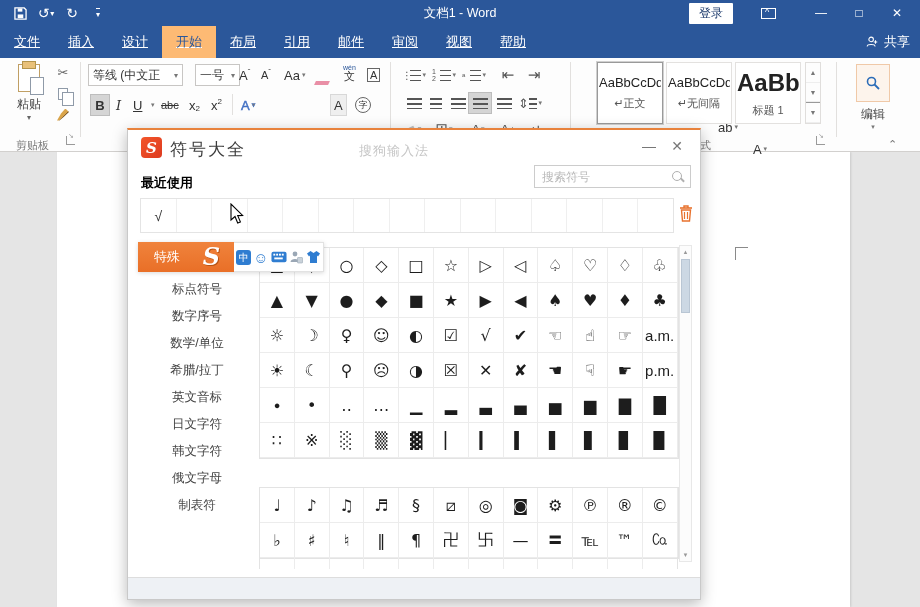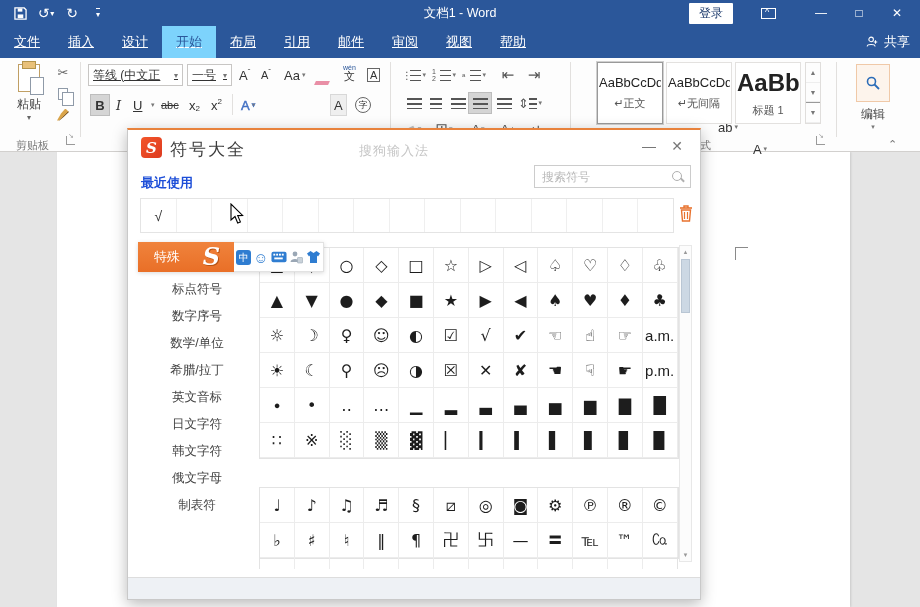--- a/index.html
+++ b/index.html
@@ -15,42 +15,42 @@
   .win-title { position:absolute; left:50%; transform:translateX(-50%); font-size:12.5px; white-space:nowrap; }
   .tb-right { position:absolute; right:0; top:0; height:26px; display:flex; align-items:center; }
   .login-chip { background:#fff; color:#1e3c6e; font-size:12px; padding:2px 10px; border-radius:1px; margin-right:28px; }
   .ribopt { width:15px; height:11px; border:1px solid #fff; position:relative; margin-right:30px; }
   .ribopt::after { content:"^"; position:absolute; left:3px; top:-2px; font-size:9px; color:#fff; }
   .winbtn { width:30px; height:26px; display:flex; align-items:center; justify-content:center; font-size:12px; color:#fff; margin-right:8px; }
 
   
   .menurow { position:absolute; left:0; top:26px; width:920px; height:32px; background:#2b579a; display:flex; align-items:stretch; color:#fff; }
   .rtab { display:flex; align-items:center; padding:0 14px; font-size:13px; cursor:default; }
-  .rtab.active { background:#7dd3fc; color:#2b579a; }
+  .rtab.active { background:#fdba74; color:#2b579a; }
   .tellme { display:flex; align-items:center; gap:6px; padding:0 12px; font-size:13px; }
   .share { position:absolute; right:10px; top:0; height:32px; display:flex; align-items:center; gap:5px; font-size:13px; }
 
   
   .ribbon { position:absolute; left:0; top:58px; width:920px; height:94px; background:#fdfdfd; border-bottom:1px solid #d2d0ce; z-index:1; color:#444; }
   .vsep { position:absolute; top:4px; bottom:14px; width:1px; background:#e2e0de; }
   .grplabel { position:absolute; top:80px; font-size:11px; color:#7a7a7a; }
   .launcher { position:absolute; top:78px; width:9px; height:9px; border-left:1px solid #9a9a9a; border-bottom:1px solid #9a9a9a; }
   .launcher::after { content:"↘"; position:absolute; left:1px; top:-4px; font-size:7px; color:#9a9a9a; }
   .paste { position:absolute; left:8px; top:4px; width:42px; height:66px; text-align:center; }
   .clipicon { width:22px; height:28px; margin:2px auto 4px; position:relative; background:#fff; border:1px solid #c09f64; }
   .clipicon::before { content:""; position:absolute; left:3px; top:-4px; width:12px; height:6px; background:#e9c179; border:1px solid #b4954c; }
   .clipicon::after { content:""; position:absolute; right:-5px; bottom:-4px; width:12px; height:16px; background:#fff; border:1px solid #8f9aa8; }
   .paste-lbl { font-size:12px; color:#444; }
   .paste .dd { font-size:8px; color:#666; }
   .minicol { position:absolute; left:52px; top:4px; width:22px; }
   .minibtn { width:22px; height:21px; display:flex; align-items:center; justify-content:center; font-size:13px; color:#666; }
   .copyicon { width:10px; height:12px; border:1px solid #8f9aa8; background:#fff; position:relative; }
   .copyicon::after { content:""; position:absolute; left:3px; top:3px; width:10px; height:12px; border:1px solid #8f9aa8; background:#fff; }
   .brushicon { width:12px; height:12px; background:linear-gradient(135deg,#d9a44a 0 55%, #7d5a29 55% 100%); clip-path:polygon(0 100%, 35% 40%, 70% 0, 100% 30%, 55% 70%, 20% 100%); }
-  .combo { position:absolute; height:22px; border:1px solid #c8c6c4; background:#fff; display:flex; align-items:center; padding:0 4px; font-size:12px; color:#333;text-decoration:underline; }
+  .combo { position:absolute; height:22px; border:1px solid #c8c6c4; background:#fff; display:flex; align-items:center; padding:0 4px; font-size:12px; color:#333; }
   .combo .dd { margin-left:auto; font-size:8px; color:#777; padding-left:4px; }
   .fbtn { position:absolute; height:22px; display:flex; align-items:center; justify-content:center; color:#333; font-size:13px; padding:0 3px; }
   .fbtn .dd { font-size:7px; color:#777; margin-left:2px; }
   .fbtn.sel { background:#d5d5d5; border:1px solid #bdbdbd; }
   .accA { position:relative; }
   .accA .bar { position:absolute; left:1px; bottom:1px; width:14px; height:4px; }
   .supmark { font-size:8px; position:relative; top:-4px; }
   .submark { font-size:8px; position:relative; top:3px; }
   .wen { display:flex; flex-direction:column; align-items:center; line-height:1; }
   .wen .py { font-size:7px; color:#2b579a; }
@@ -85,21 +85,21 @@
 
   
   .dialog { position:absolute; left:127px; top:128px; width:574px; height:472px; background:#fff; border:1px solid #c9c9c9; border-top:2px solid #e8823c; box-shadow:0 4px 14px rgba(0,0,0,.28); z-index:10; }
   .dlg-title { position:absolute; left:0; top:0; width:100%; height:34px; }
   .slogo { position:absolute; left:13px; top:7px; width:21px; height:21px; border-radius:4px; background:linear-gradient(135deg,#f3562a,#dd3b20); color:#fff; font-weight:bold; font-style:italic; font-size:15px; display:flex; align-items:center; justify-content:center; font-family:"DejaVu Serif",serif; }
   .dlg-name { position:absolute; left:42px; top:8px; font-size:17px; color:#3c3c3c; letter-spacing:2px; }
   .dlg-sub { position:absolute; left:231px; top:12px; font-size:13px; color:#c6c6c6; letter-spacing:1px; }
   .dlg-min, .dlg-close { position:absolute; top:6px; width:22px; height:20px; display:flex; align-items:center; justify-content:center; color:#777; font-size:14px; }
   .dlg-min { right:40px; }
   .dlg-close { right:12px; }
-  .recent-label { position:absolute; left:13px; top:44px; font-size:13px; font-weight:bold; color:#1d4ed8; }
+  .recent-label { position:absolute; left:13px; top:44px; font-size:13px; font-weight:bold; color:#000000; }
   .symsearch { position:absolute; left:406px; top:35px; width:157px; height:23px; border:1px solid #ccc; }
   .symsearch input { width:100%; height:100%; border:0; outline:none; padding:0 22px 0 7px; font-size:12px; color:#444; font-family:inherit; }
   .symsearch input::placeholder { color:#b9b9b9; }
   .mag { position:absolute; right:5px; top:4px; width:14px; height:14px; }
   .mag::before { content:""; position:absolute; left:1px; top:1px; width:8px; height:8px; border:1.5px solid #b0b0b0; border-radius:50%; }
   .mag::after { content:""; position:absolute; left:9px; top:9px; width:5px; height:1.5px; background:#b0b0b0; transform:rotate(45deg); }
   .recent-strip { position:absolute; left:12px; top:68px; width:534px; height:35px; border:1px solid #e4e4e4; display:flex; }
   .recent-cell { flex:1; border-right:1px solid #efefef; display:flex; align-items:center; justify-content:center; font-size:14px; color:#333; font-style:italic; }
   .recent-cell:last-child { border-right:0; }
   .trash { position:absolute; left:550px; top:74px; width:16px; height:19px; }
@@ -208,21 +208,21 @@
         </div>
     </div>
     <div class="grplabel" style="left:16px;">剪贴板</div>
     <div class="launcher" style="left:66px;"></div>
     <div class="vsep" style="left:80px;"></div>
 
     <div class="combo" style="left:88px; top:6px; width:95px;">
         <span>等线 (中文正</span>
         <span class="dd">▾</span>
       </div>
-    <div class="combo" style="left:187px; top:6px; width:45px;">
+    <div class="combo" style="left:195px; top:6px; width:45px;">
         <span>一号</span>
         <span class="dd">▾</span>
       </div>
     <div class="fbtn" style="left:236px; top:6px;">
         <span>A</span>
         <span class="supmark">ˆ</span>
       </div>
     <div class="fbtn" style="left:258px; top:6px; font-size:11px;">
         <span>A</span>
         <span class="supmark">ˇ</span>

